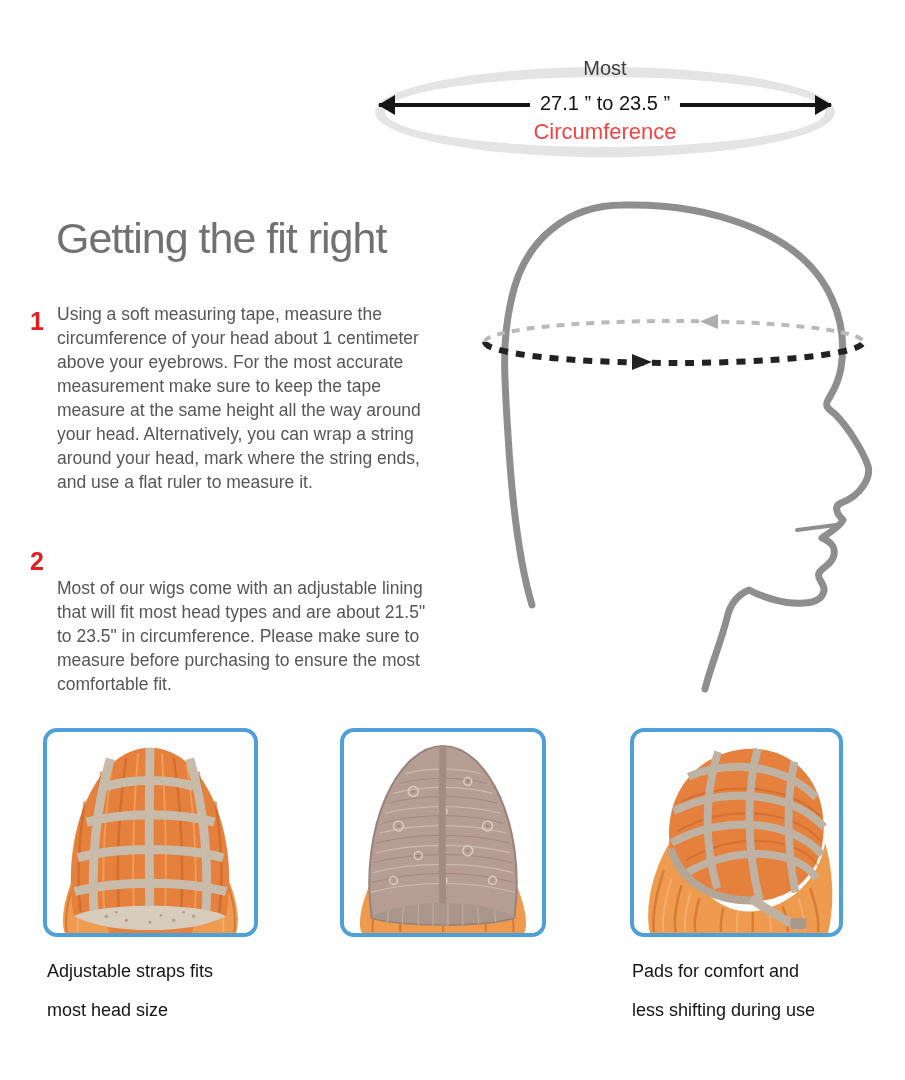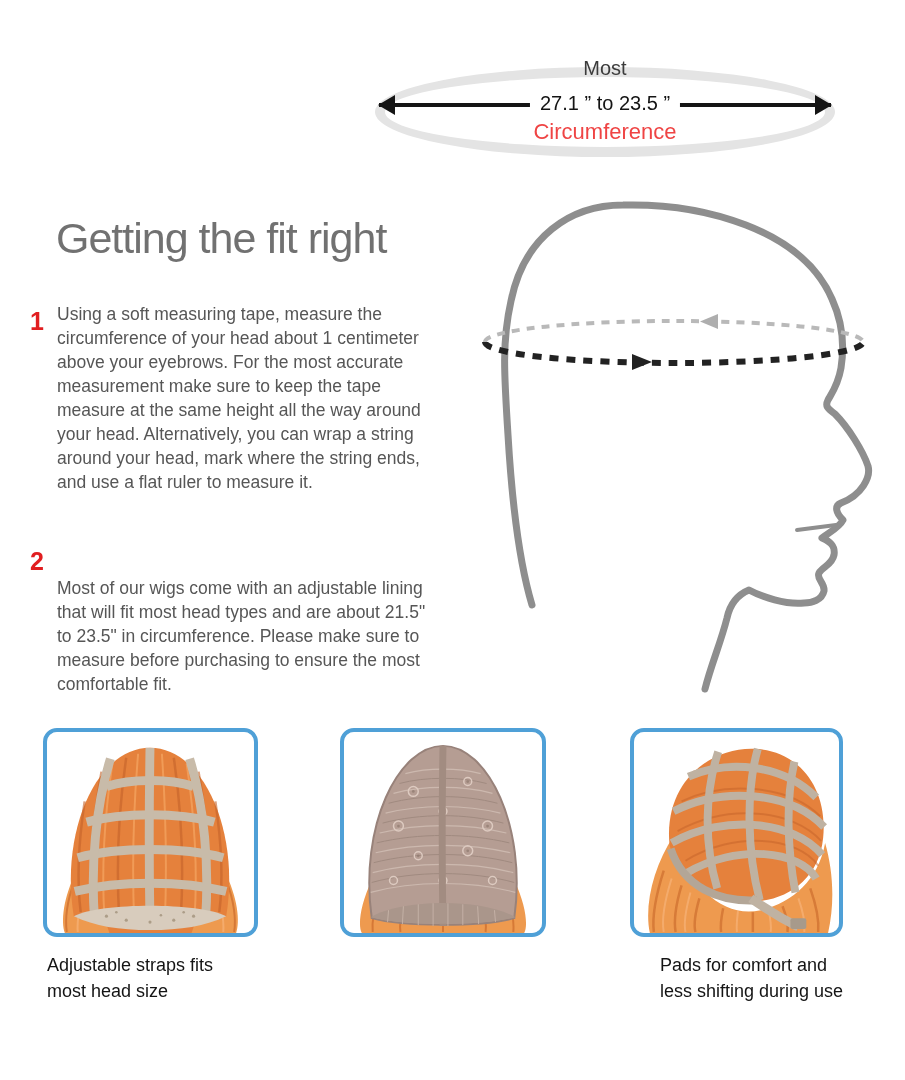--- a/index.html
+++ b/index.html
@@ -33,24 +33,24 @@
   .t2{top:576px;}
   
   .head-svg{position:absolute;left:460px;top:183px;width:445px;height:512px;}
   
   .card{position:absolute;top:728px;height:209px;border:4px solid #4fa0d7;border-radius:14px;
     background:#ffffff;box-sizing:border-box;overflow:hidden;box-shadow:inset 0 0 0 1px #a8d0ec;}
   .c1{left:43px;width:215px;}
   .c2{left:340px;width:206px;}
   .c3{left:630px;width:213px;}
   .card svg{display:block;width:100%;height:100%;}
-  .caption{position:absolute;font-size:18px;line-height:26px;color:#141414;white-space:pre-line;}
+  .caption{position:absolute;font-size:18px;line-height:39px;color:#141414;white-space:pre-line;}
   .cap1{left:47px;top:952px;}
   .cap2{left:342px;top:952px;}
-  .cap3{left:660px;top:952px;}
+  .cap3{left:632px;top:952px;}
 </style>
 </head>
 <body>
 
 <div id="canvas">
 
   <div class="size-diagram">
     <div class="ring"></div>
     <div class="size-label">Most</div>
     <div class="arrow-line">

